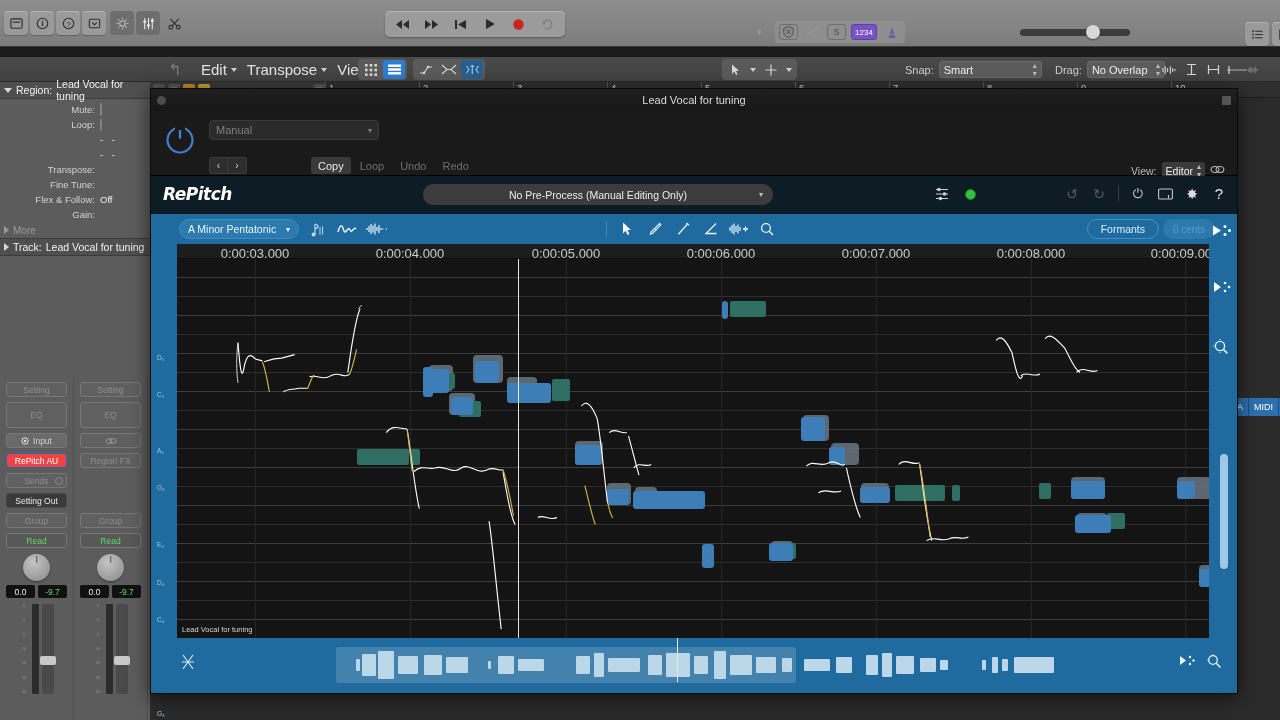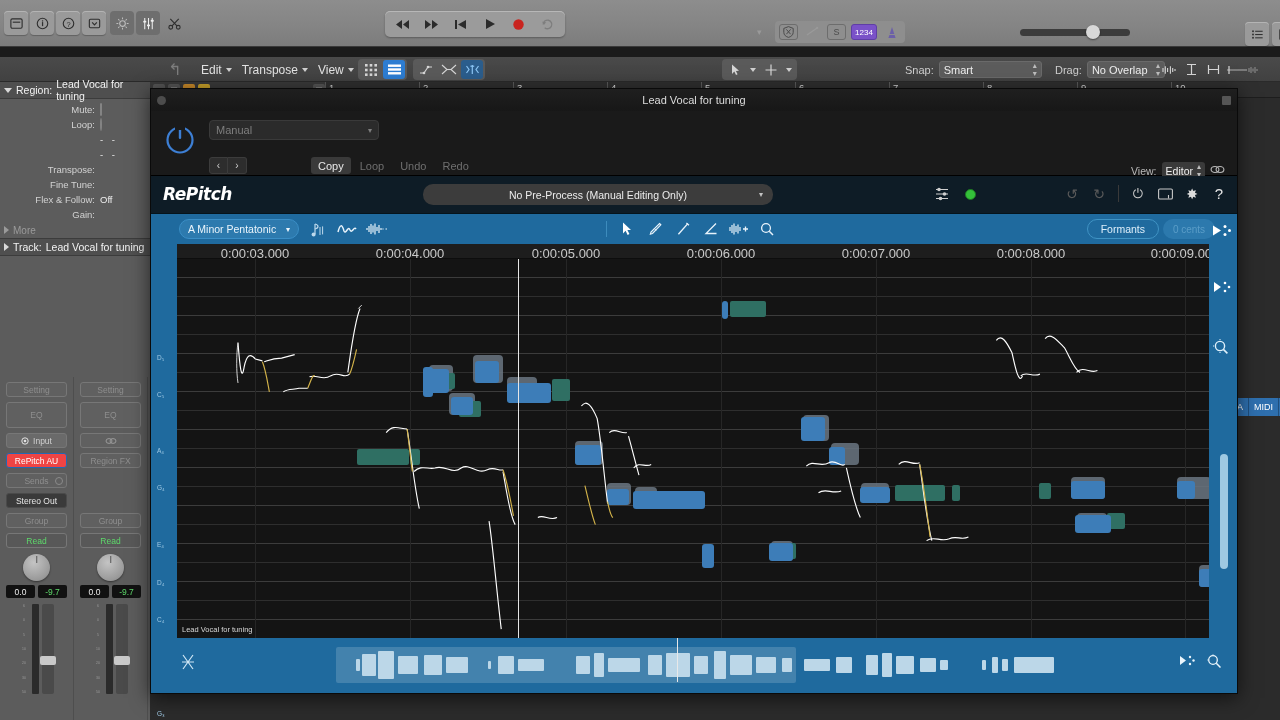--- a/index.html
+++ b/index.html
@@ -51,21 +51,21 @@
   #slider-wrap { position:absolute; left:1020px; top:26px; width:110px; height:10px; }
   #slider-track { position:absolute; left:0; top:3px; width:110px; height:7px; background:#3c3c3c; border-radius:4px;}
   #slider-knob { position:absolute; left:66px; top:-1px; width:14px; height:14px; border-radius:50%;
                  background:#d8d8d8; box-shadow:0 1px 2px rgba(0,0,0,.45); }
   #rightgrp { position:absolute; left:1245px; top:22px; display:flex; gap:3px; }
 
   
   #menurow { position:absolute; left:0; top:57px; width:1280px; height:25px;
              background:linear-gradient(#4a4a4a,#414141); border-bottom:1px solid #2a2a2a; }
   .mr { position:absolute; top:3px; height:19px; display:flex; align-items:center; }
-  .mitem { color:#e2e2e2; font-size:12px; padding:0 5px; display:flex; align-items:center; gap:4px;}
+  .mitem { color:#e2e2e2; font-size:15px; padding:0 5px; display:flex; align-items:center; gap:4px;}
   .caret { width:0; height:0; border-left:3.5px solid transparent; border-right:3.5px solid transparent;
            border-top:4px solid #cfcfcf; }
   .sqbtn { width:22px; height:19px; border-radius:3px; display:flex; align-items:center;
            justify-content:center; color:#d6d6d6; }
   .sqbtn.act { background:#2d7dd2; color:#fff; }
   .sqbtn.blu { background:#2b5d8c; color:#8dc6f5; }
   .pillgrp { background:#5a5a5a; border-radius:4px; padding:1px 2px; display:flex; gap:1px; }
   .fieldlbl { color:#cfcfcf; font-size:11px; margin-right:5px; }
   .popfield { background:#5c5c5c; border:1px solid #6a6a6a; border-radius:3px; height:17px;
               min-width:92px; display:flex; align-items:center; justify-content:space-between;
@@ -600,21 +600,21 @@
               <circle cx="4" cy="4" r="3.2" fill="none" stroke="#e2e2e2" stroke-width="1"></circle>
               <circle cx="4" cy="4" r="1.3" fill="#e2e2e2"></circle>
             </svg>
           <span>Input</span>
         </div>
         <div class="sbtn blue">RePitch AU</div>
         <div class="sbtn dim" style="position:relative">
           <span>Sends</span>
           <i style="position:absolute;right:3px;top:3px;width:8px;height:8px;border:1px solid #8a8a8a;border-radius:50%"></i>
         </div>
-        <div class="sbtn dark">Stereo Out</div>
+        <div class="sbtn dark">Setting Out</div>
         <div class="sbtn dim">Group</div>
         <div class="sbtn read">Read</div>
         <div class="knob"></div>
         <div class="numrow">
           <div class="numbox">0.0</div>
           <div class="numbox grn">-9.7</div>
         </div>
         <div class="fader-area">
           <div class="scale">
               <span>6</span>

